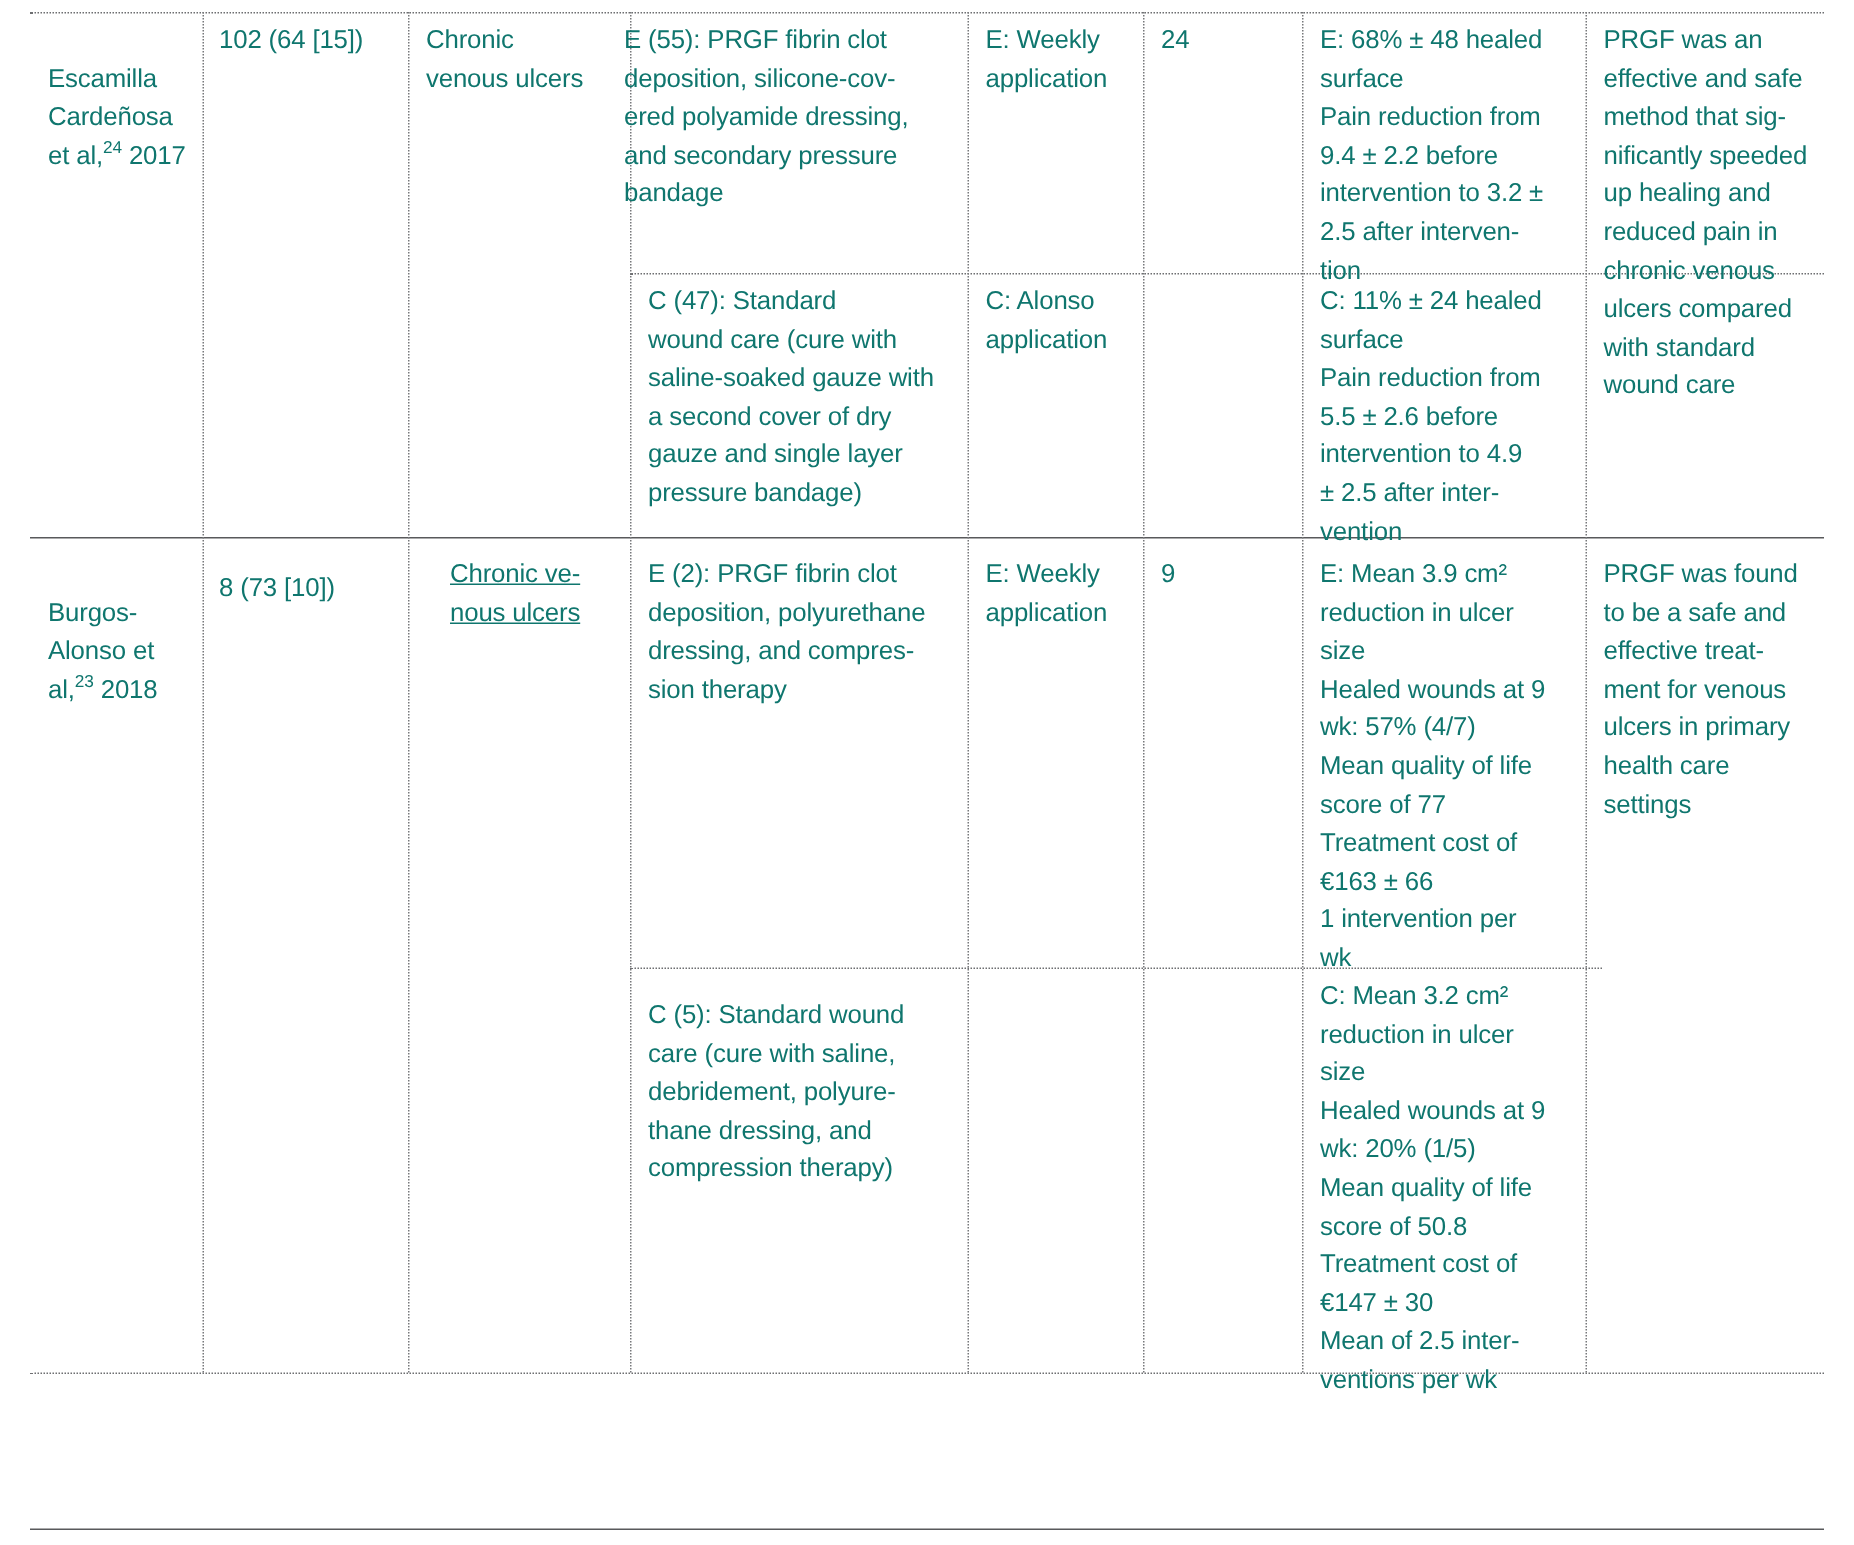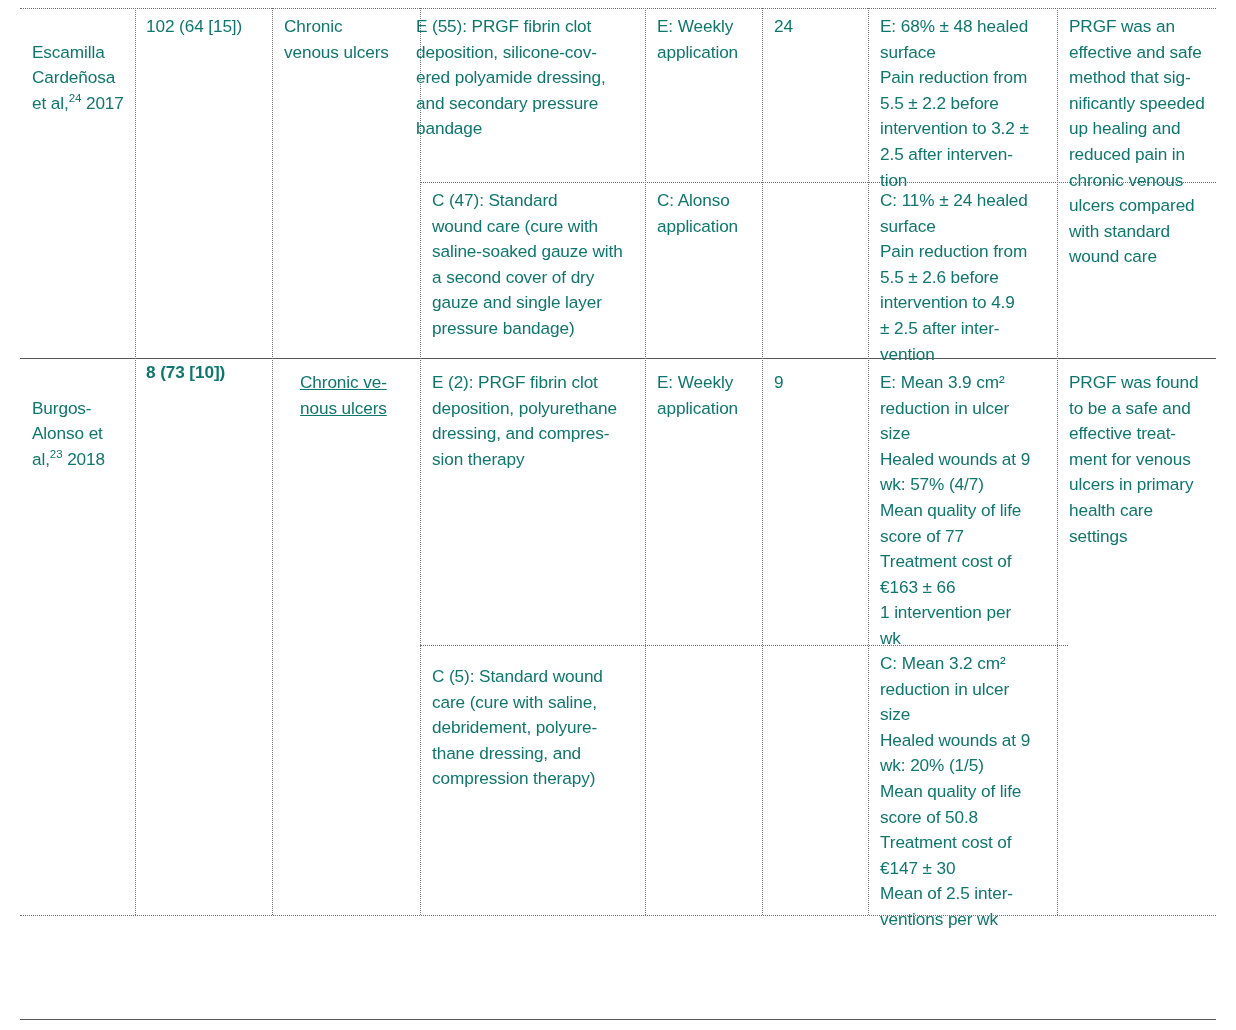--- a/index.html
+++ b/index.html
@@ -100,21 +100,21 @@
 deposition, silicone-cov-
 ered polyamide dressing,
 and secondary pressure
 bandage</div>
     <div class="cell" style="left:637px;top:6px;width:102px;">E: Weekly
 application</div>
     <div class="cell" style="left:754px;top:6px;width:90px;">24</div>
     <div class="cell" style="left:860px;top:6px;width:172px;">E: 68% ± 48 healed
 surface
 Pain reduction from
-5.5 ± 2.2 before
+9.4 ± 2.2 before
 intervention to 3.2 ±
 2.5 after interven-
 tion</div>
     <div class="cell" style="left:1049px;top:6px;width:150px;">PRGF was an
 effective and safe
 method that sig-
 nificantly speeded
 up healing and
 reduced pain in
 chronic venous
@@ -137,21 +137,21 @@
 intervention to 4.9
 ± 2.5 after inter-
 vention</div>
 
     <div class="cell" style="left:12px;top:362px;width:100px;">
       <p><span>Burgos-
 Alonso et
 al,</span><sup>23</sup><span> 2018</span></p>
     </div>
 
-    <div class="cell" style="left:126px;top:352px;width:118px;font-weight:bold;">8 (73 [10])</div>
+    <div class="cell" style="left:126px;top:371px;width:118px;">8 (73 [10])</div>
 
     <div class="cell" style="left:280px;top:362px;width:128px;text-decoration:underline;">Chronic ve-
 nous ulcers</div>
 
     <div class="cell" style="left:412px;top:362px;width:212px;">E (2): PRGF fibrin clot
 deposition, polyurethane
 dressing, and compres-
 sion therapy</div>
     <div class="cell" style="left:637px;top:362px;width:102px;">E: Weekly
 application</div>

